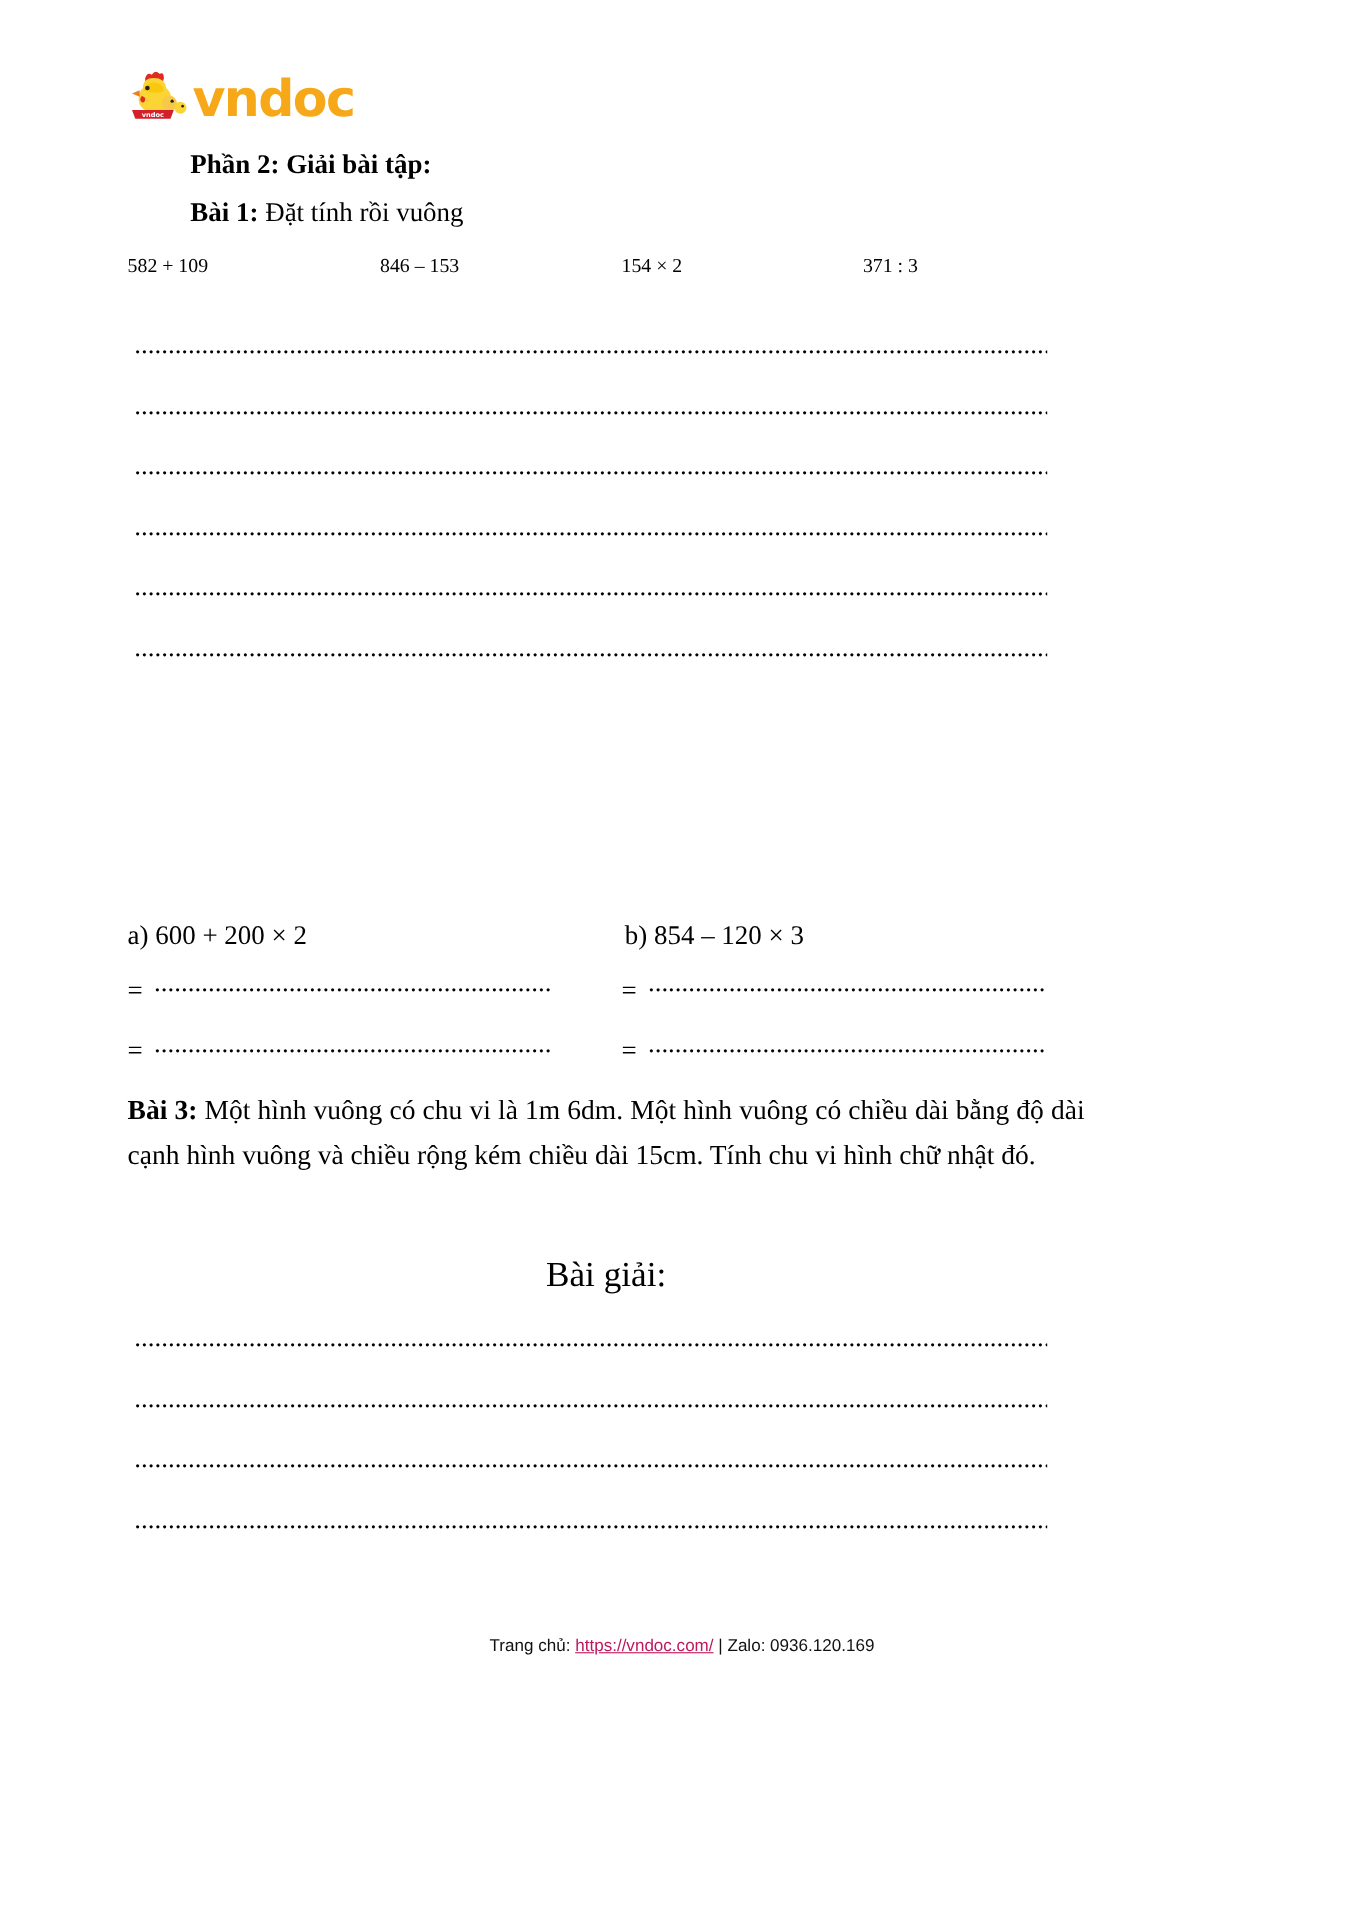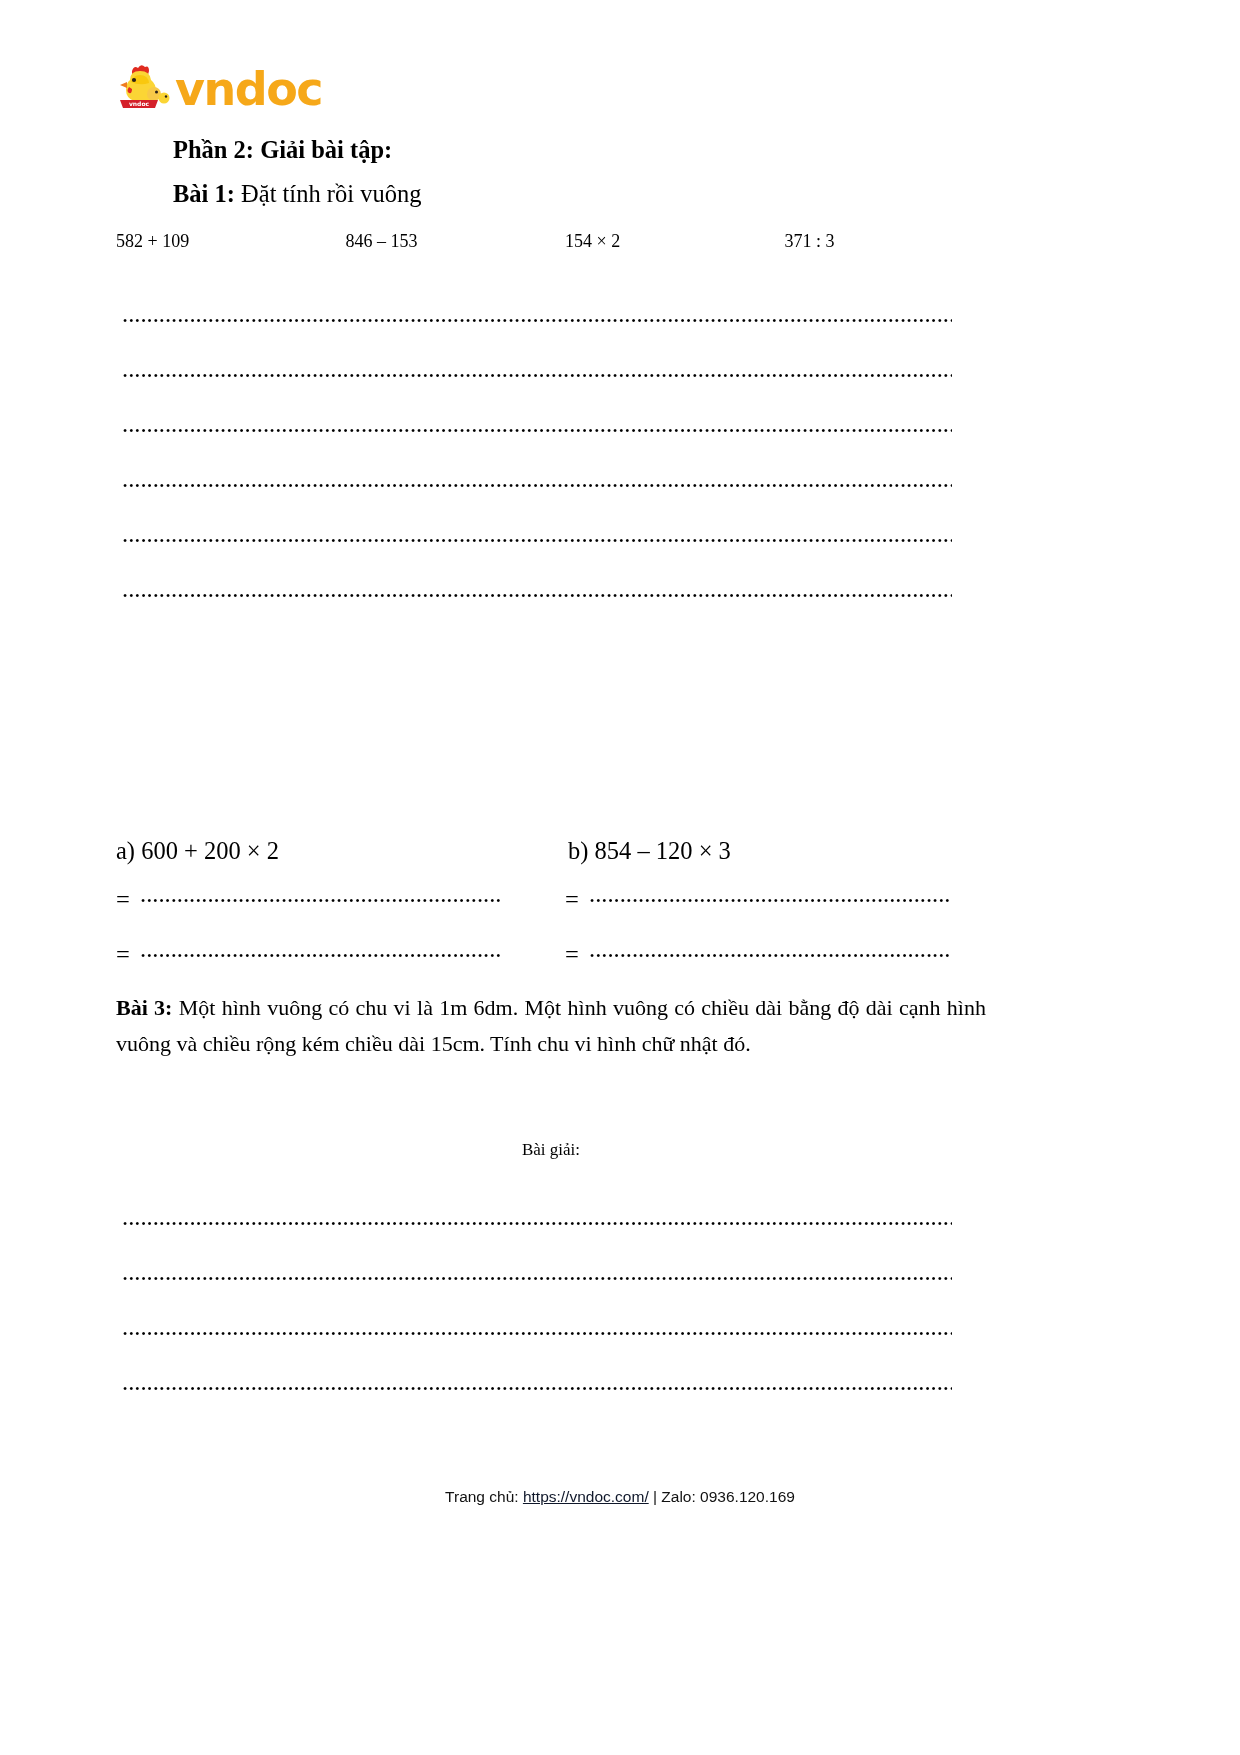--- a/index.html
+++ b/index.html
@@ -96,46 +96,46 @@
     display: inline-block;
     overflow: hidden;
     white-space: nowrap;
     vertical-align: baseline;
   }
 
   .para {
     position: absolute;
     left: 116px;
     width: 870px;
-    font-size: 22px;
+    font-size: 25px;
     line-height: 1.62;
     text-align: justify;
   }
 
   .centered {
     position: absolute;
     left: 116px;
     width: 870px;
     text-align: center;
-    font-size: 17px;
+    font-size: 32px;
   }
 
   
   .footer {
     position: absolute;
     left: 0;
     top: 1488px;
     width: 1240px;
     text-align: center;
     font-family: "Liberation Sans", sans-serif;
     font-size: 15.5px;
     color: #111;
   }
   .footer a.link {
-    color: #0f172a;
+    color: #be185d;
     text-decoration: underline;
   }
 </style>
 </head>
 <body>
 
 <div class="page">
 
   <div class="logo-wrap">
     <div class="logo-mark">

